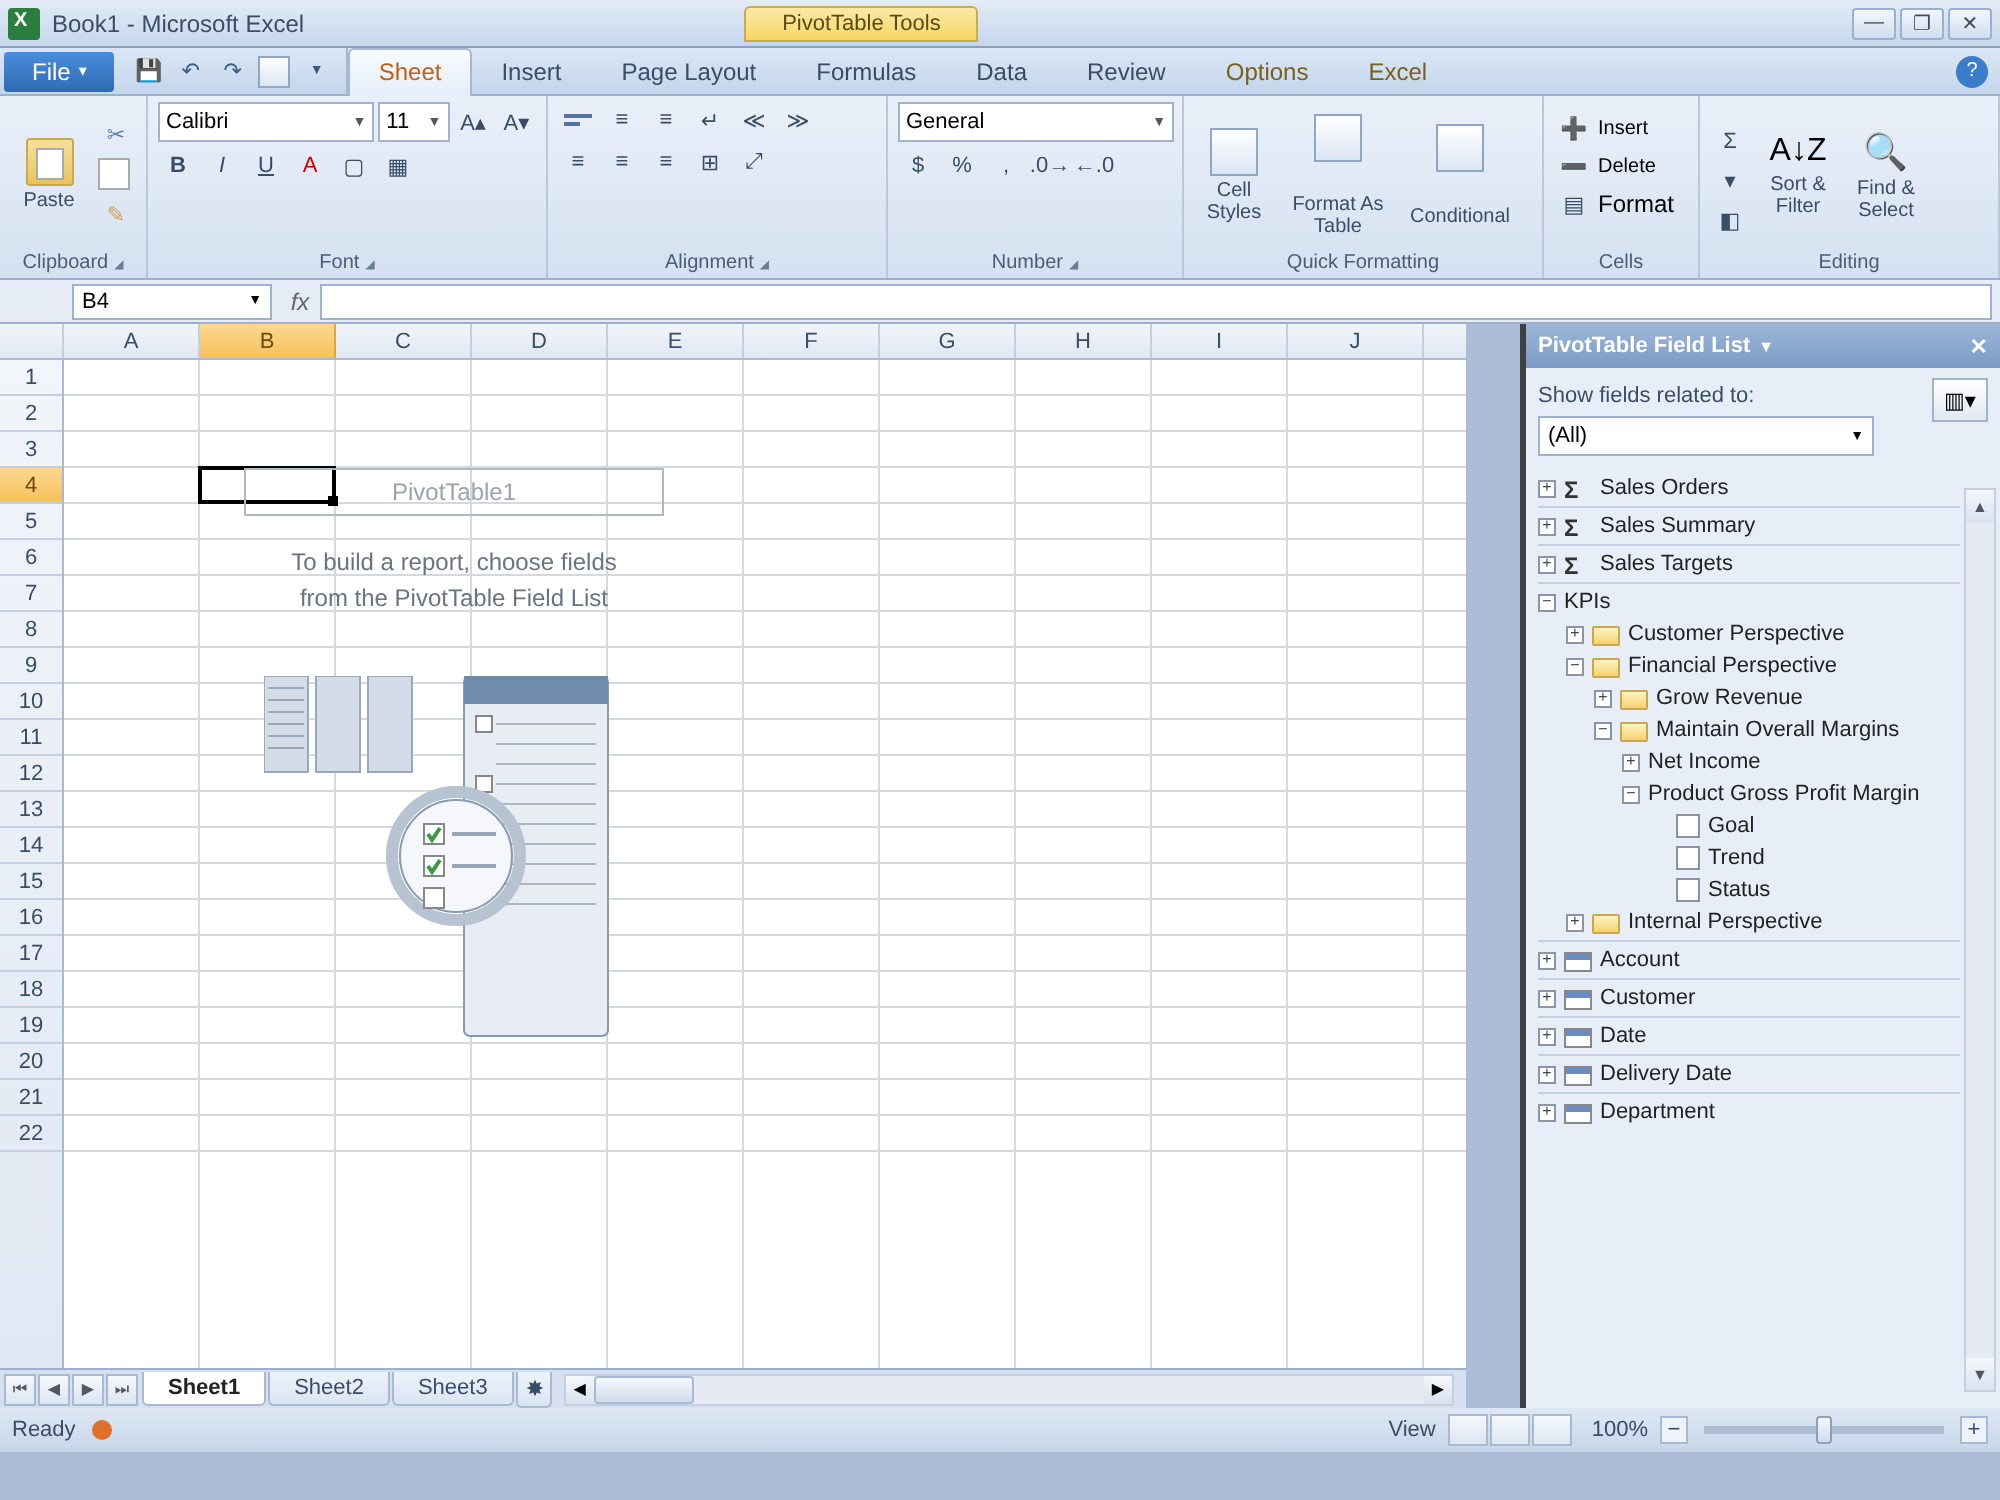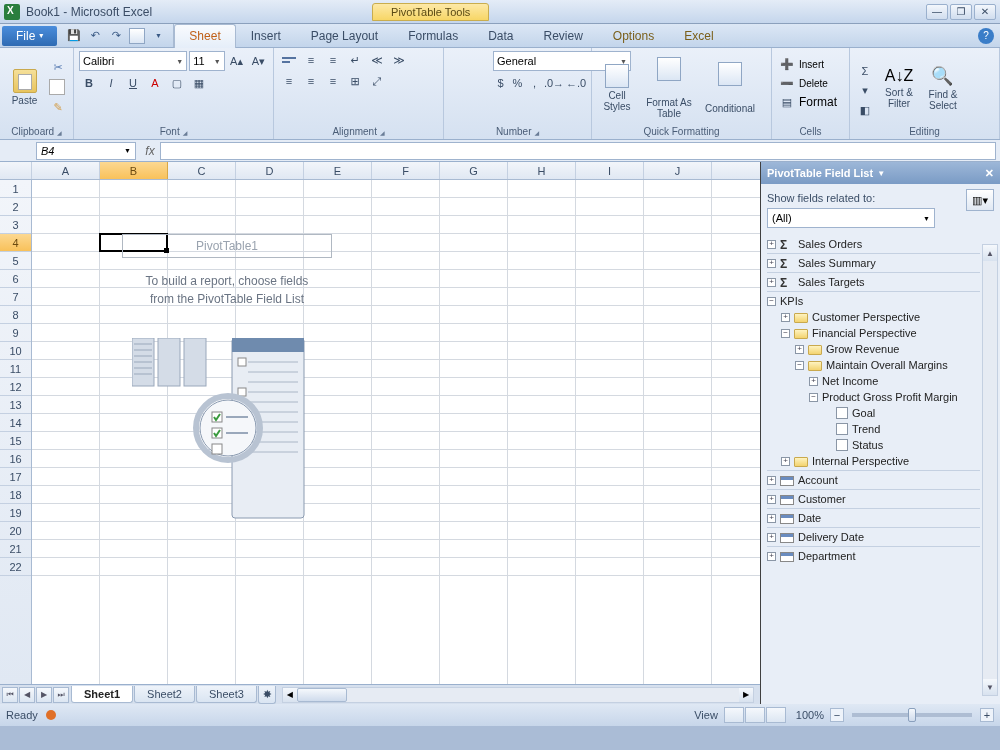--- a/index.html
+++ b/index.html
@@ -45,21 +45,21 @@
 
 .ico-paste{background:linear-gradient(#f5e09a,#e8c45e); border:1px solid #c9a94e; border-radius:2px; position:relative;}
 .ico-paste::after{content:""; position:absolute; top:4px; left:4px; right:4px; bottom:2px; background:#fff; border:1px solid #aaa;}
 .ico-scissors{color:#5a7db3;}
 .ico-copy{background:#fff; border:1px solid #aaa; width:14px; height:14px; position:relative;}
 .ico-copy::after{content:""; position:absolute; top:-3px; left:-3px; width:14px; height:14px; background:#fff; border:1px solid #aaa;}
 .ico-brush{color:#d4a050;}
 
 
 .formula-bar { height: 22px; background: #e5ecf6; display: flex; align-items: center; border-bottom: 1px solid #9ab0cd; }
-.name-box { width: 100px; height: 18px; background: #fff; border: 1px solid #9fb3ce; margin: 0 4px 0 36px; display:flex; align-items:center; padding:0 4px; font-size:11px;font-style:italic;}
+.name-box { width: 100px; height: 18px; background: #fff; border: 1px solid #9fb3ce; margin: 0 4px 0 36px; display:flex; align-items:center; padding:0 4px; font-size:11px;}
 .name-box .dd{margin-left:auto; font-size:7px;}
 .fx-label { width:20px; text-align:center; font-style:italic; color:#666; font-size:12px;}
 .formula-input { flex:1; height:18px; background:#fff; border:1px solid #9fb3ce; margin-right:4px;}
 
 
 .main { display:flex; height: 542px; }
 .sheet-area { flex:1; display:flex; flex-direction:column; background:#fff; position:relative;}
 .col-headers { height:18px; display:flex; background:linear-gradient(#f2f5fa,#e0e8f3); border-bottom:1px solid #a8bad2;}
 .select-all { width:32px; border-right:1px solid #c4d0e1;}
 .col-h { width:68px; border-right:1px solid #c4d0e1; text-align:center; font-size:11px; color:#3a4d66; line-height:18px; cursor:pointer;}
@@ -75,21 +75,21 @@
 .active-cell { position:absolute; border:2px solid #000; background:#fff; pointer-events:none;}
 .active-cell::after{content:""; position:absolute; right:-3px; bottom:-3px; width:5px; height:5px; background:#000;}
 
 
 .pivot-placeholder{position:absolute; left:90px; top:54px; width:210px;}
 .pivot-title-box{border:1px solid #b0b8c2; padding:4px 0; text-align:center; color:#9aa3af; font-size:12px; margin-bottom:14px;}
 .pivot-text{color:#6a7483; font-size:12px; text-align:center; line-height:1.5;}
 .pivot-img{margin-top:30px; width:180px; height:190px; margin-left:10px; position:relative;}
 
 
-.field-panel { width:240px; background:#e8eef7; border-left:1px solid #404040; display:flex; flex-direction:column;}
+.field-panel { width:240px; background:#e8eef7; border-left:3px solid #404040; display:flex; flex-direction:column;margin-left:27px;}
 .panel-header { height:22px; background:linear-gradient(#9db7d8,#7a9bc5); color:#fff; font-size:11px; font-weight:bold; display:flex; align-items:center; padding:0 6px;}
 .panel-header .pclose{margin-left:auto; cursor:pointer;}
 .panel-header .pdd{margin-left:4px; margin-right:4px; cursor:pointer; font-size:8px;}
 .panel-body { flex:1; padding:8px 6px; overflow:hidden; position:relative;}
 .show-label{font-size:11px; color:#3a4d66; margin-bottom:4px;}
 .layout-btn{float:right; width:28px; height:22px; border:1px solid #9fb3ce; background:linear-gradient(#fff,#e0e8f3); cursor:pointer; margin-top:-3px; display:flex; align-items:center; justify-content:center;}
 .field-combo{width:168px; height:20px; border:1px solid #9fb3ce; background:#fff; font-size:11px; padding:1px 4px; display:flex; align-items:center; margin-bottom:8px;}
 .field-combo .dd{margin-left:auto; font-size:7px;}
 .tree { font-size:11px; color:#222; margin-right:14px;}
 .tree-scroll{position:absolute; right:2px; top:60px; bottom:8px; width:16px; background:#e6ebf3; border:1px solid #c4d0e1;}
@@ -239,21 +239,21 @@
         <div class="small-btn">≡</div>
         <div class="small-btn">≡</div>
         <div class="small-btn">⊞</div>
         <div class="small-btn">⤢</div>
       </div>
     </div>
     <div class="ribbon-group-label arrow">Alignment</div>
   </div>
 
   <div class="ribbon-group" style="width:148px;">
-    <div class="rg-body" style="flex-direction:column; gap:3px;margin-left:44px;">
+    <div class="rg-body" style="flex-direction:column; gap:3px;">
       <div class="combo" style="width:138px;">
           <span>General</span>
           <span class="dd">▼</span>
         </div>
       <div class="row">
         <div class="small-btn">$</div>
         <div class="small-btn">%</div>
         <div class="small-btn">,</div>
         <div class="small-btn">.0→</div>
         <div class="small-btn">←.0</div>

